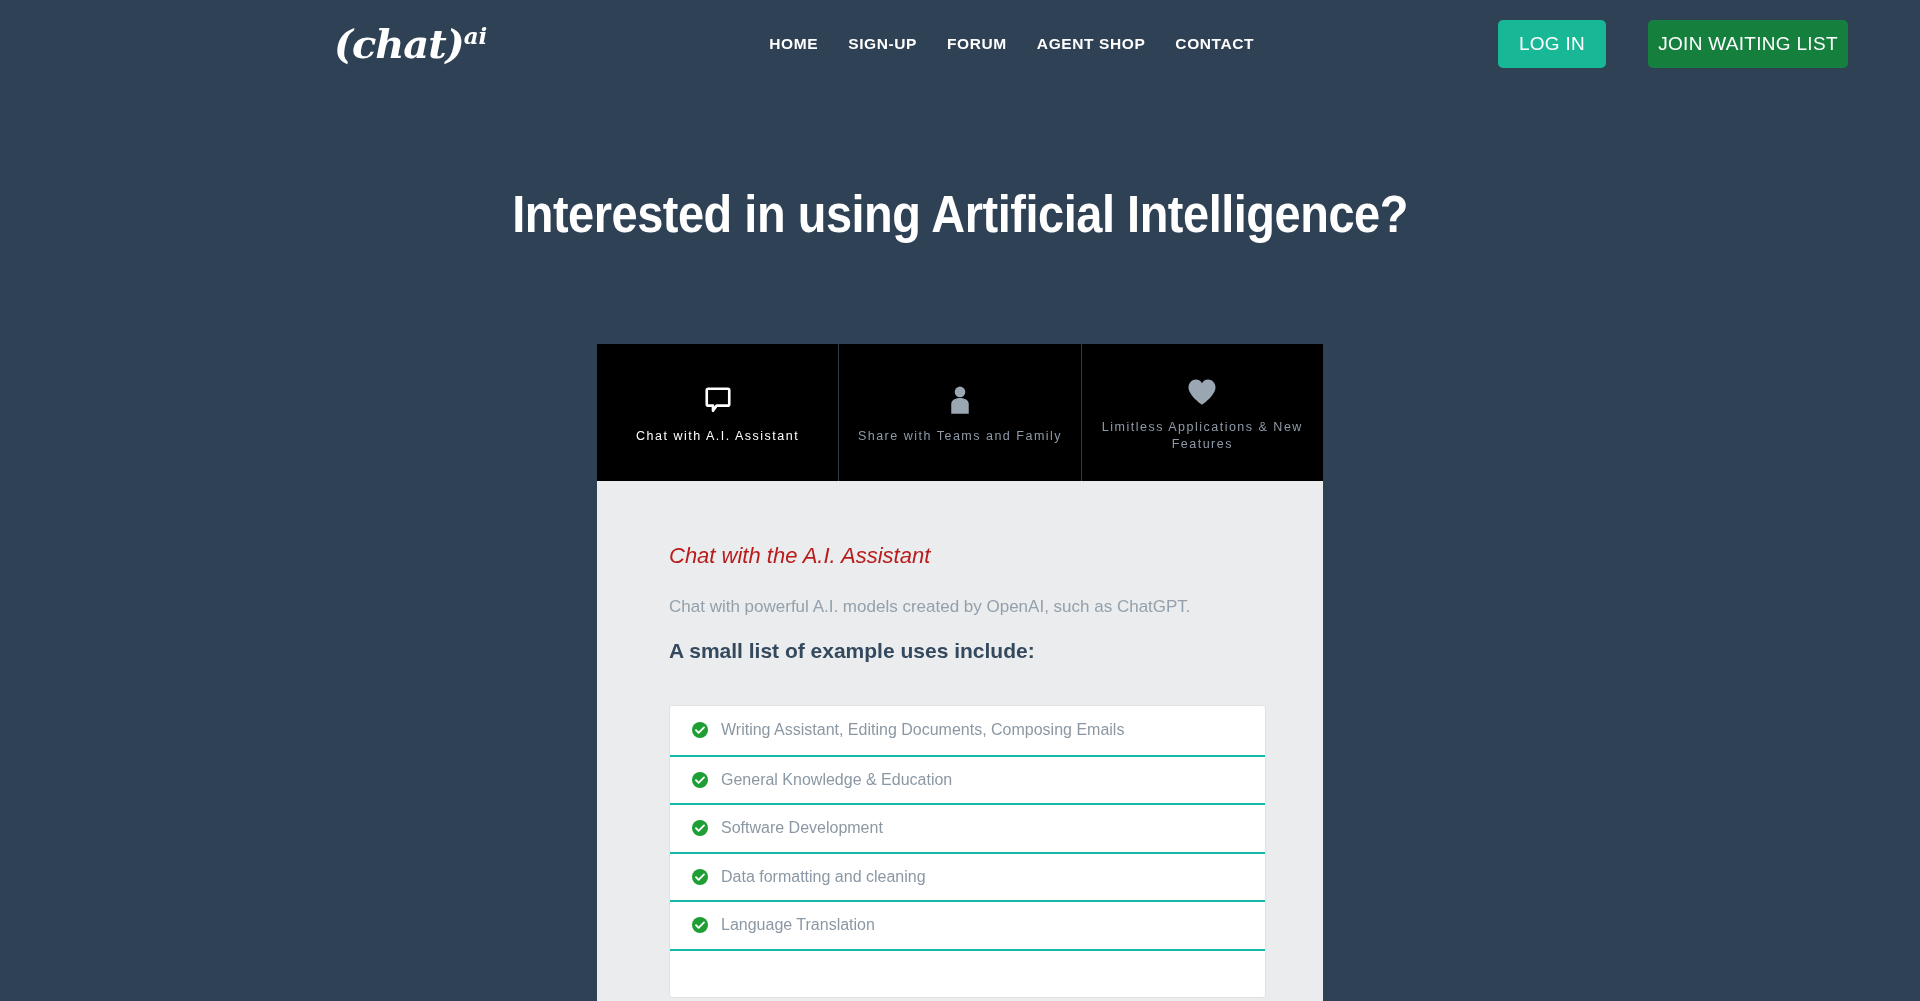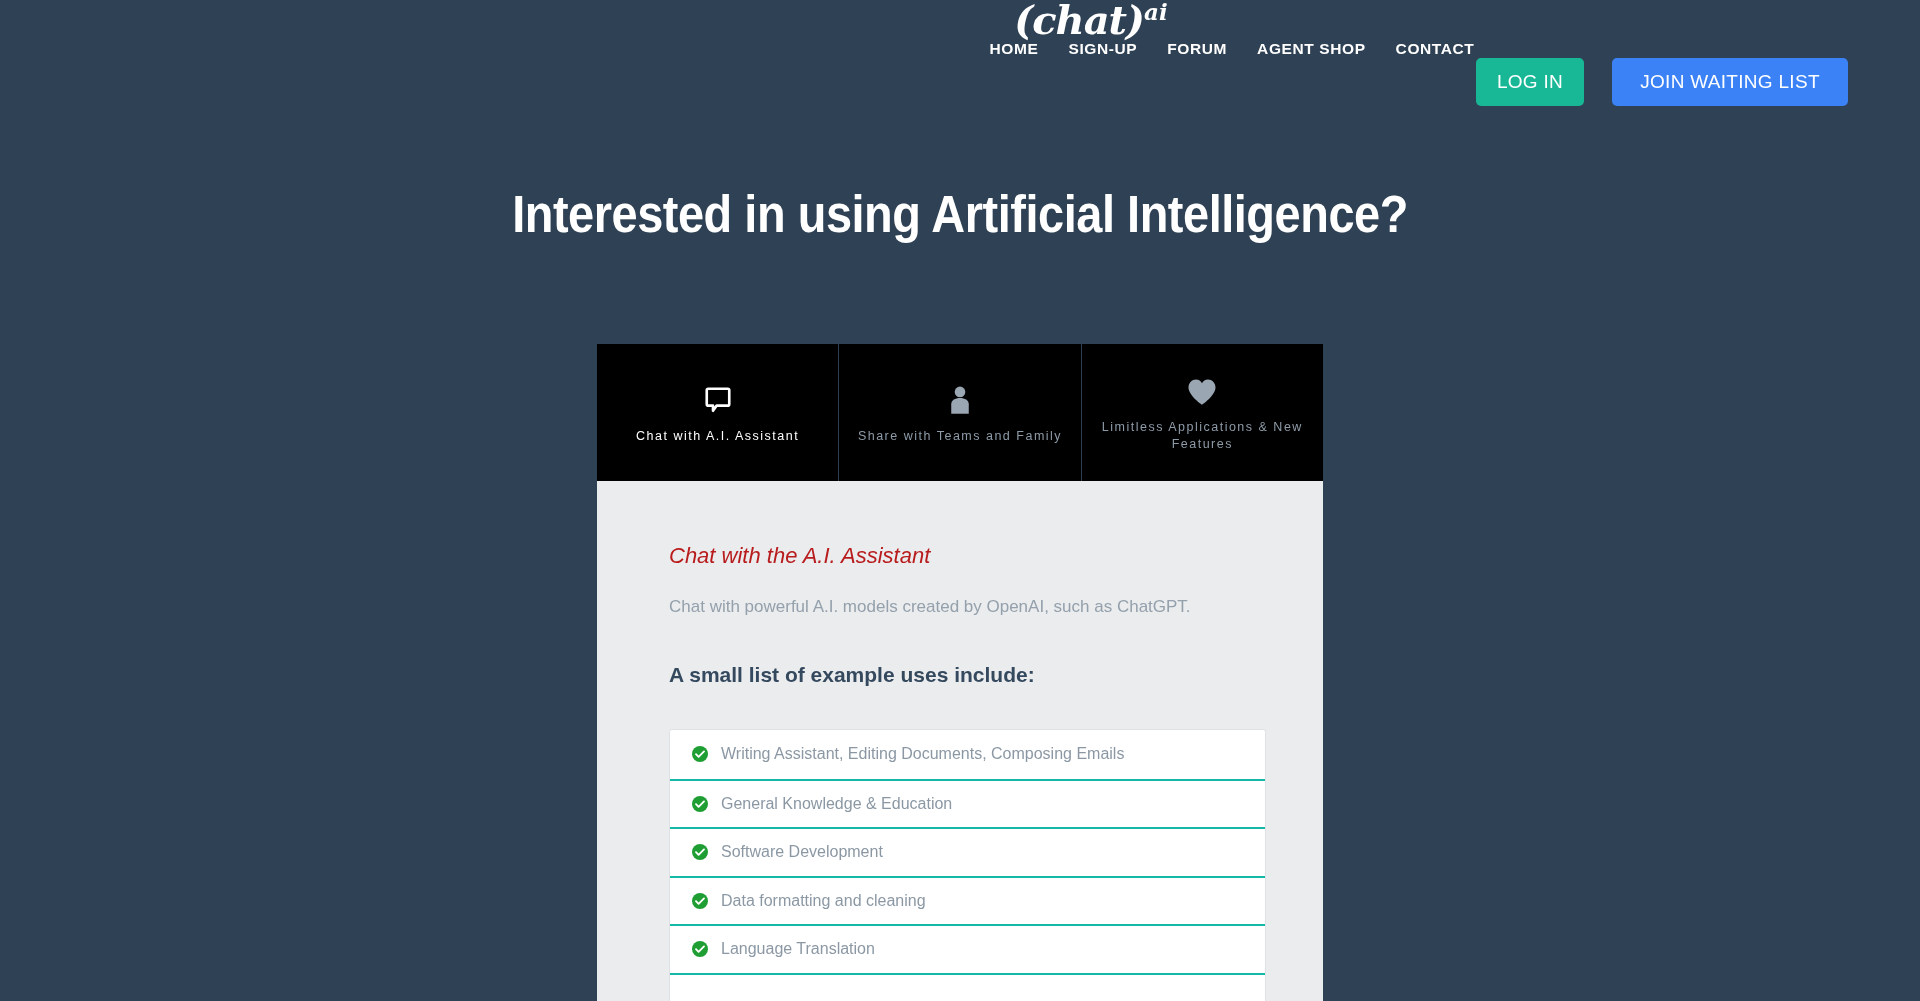--- a/index.html
+++ b/index.html
@@ -15,21 +15,20 @@
     font-family: "Liberation Sans", sans-serif;
     -webkit-font-smoothing: antialiased;
   }
 
   
   .site-header {
     height: 88px;
     display: flex;
     align-items: center;
     padding: 0 72px 0 334px;
-    flex-direction: column;
   }
 
   .brand {
     font-family: "DejaVu Serif", serif;
     font-style: italic;
     font-weight: bold;
     font-size: 40px;
     color: #ffffff;
     letter-spacing: -1px;
     line-height: 1;
@@ -54,39 +53,39 @@
     font-weight: bold;
     letter-spacing: 0.6px;
     text-decoration: none;
     white-space: nowrap;
     cursor: pointer;
   }
 
   .header-actions {
     display: flex;
     align-items: center;
-    gap: 28px;
+    gap: 42px;
     margin-left: auto;
   }
   .btn {
     border: none;
     border-radius: 5px;
     color: #ffffff;
     font-family: "Liberation Sans", sans-serif;
     font-size: 19px;
     letter-spacing: 0.3px;
     cursor: pointer;
     white-space: nowrap;
     height: 48px;
     display: flex;
     align-items: center;
     justify-content: center;
   }
   .btn-login { background: #18b897; width: 108px; }
-  .btn-join  { background: #3b82f6; width: 236px; }
+  .btn-join  { background: #15803d; width: 200px; }
 
   
   .hero-title {
     text-align: center;
     color: #ffffff;
     font-size: 51px;
     font-weight: bold;
     letter-spacing: -0.5px;
     margin-top: 97px;
     transform: scaleX(0.92);
@@ -142,21 +141,21 @@
   .panel-title {
     color: #b91c1c;
     font-size: 22px;
     font-weight: normal;
     margin-bottom: 28px;
     font-style: italic;
   }
   .panel-desc {
     color: #94a0ab;
     font-size: 17px;
-    margin-bottom: 46px;
+    margin-bottom: 22px;
   }
   .panel-subtitle {
     color: #35495e;
     font-size: 21px;
     font-weight: bold;
     margin-bottom: 42px;
   }
 
   .uses-list {
     list-style: none;

